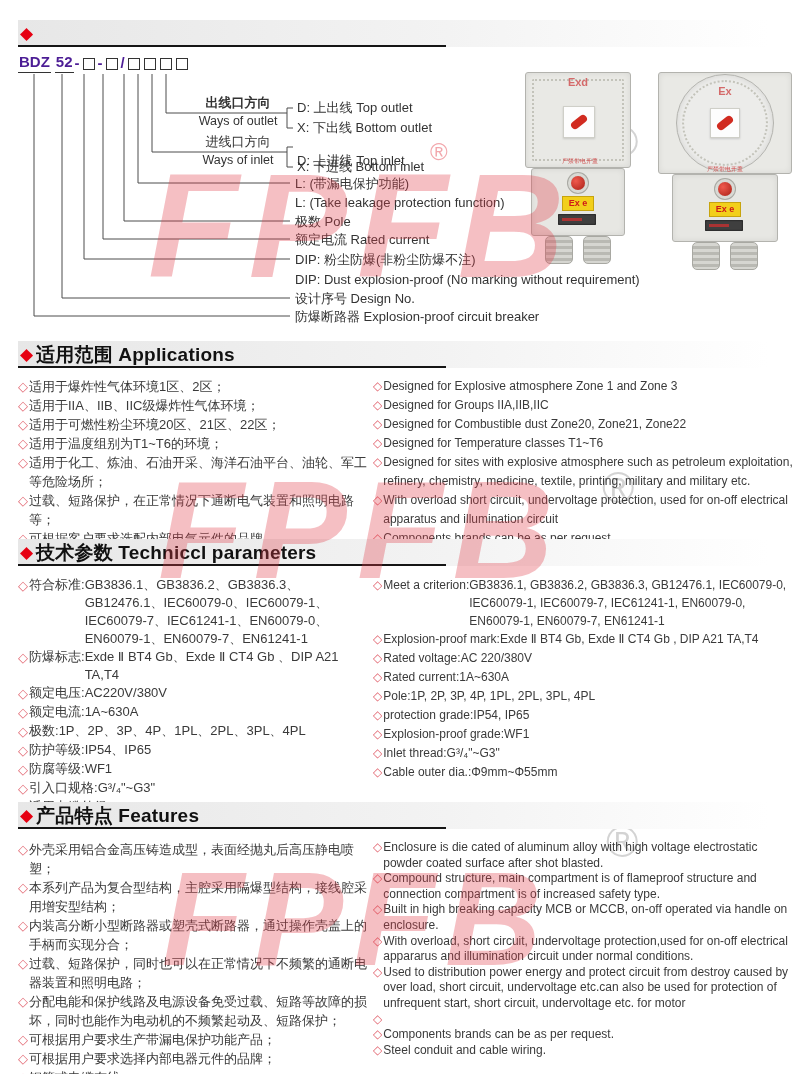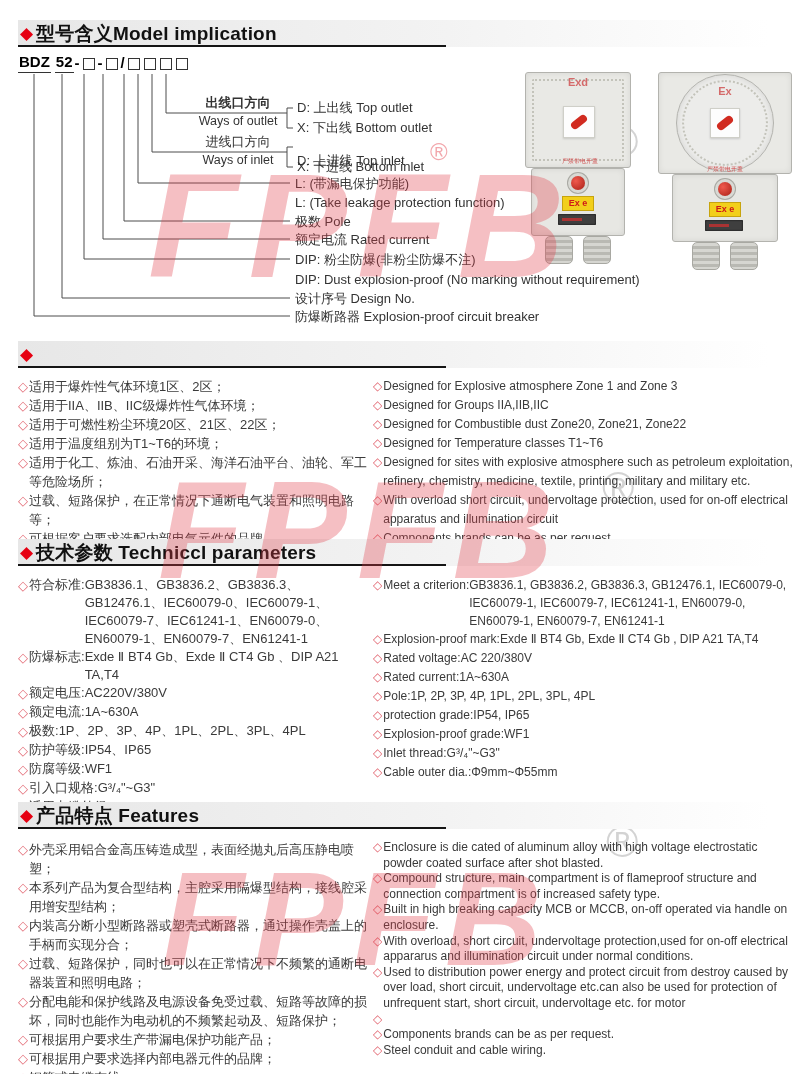--- a/index.html
+++ b/index.html
@@ -7,21 +7,21 @@
         font-family:"Liberation Sans","DejaVu Sans",sans-serif;color:#3a3a3a;}
   
   .hdr{position:absolute;left:18px;right:0;height:27px;
        background:linear-gradient(to right,#e7e7e7,#f3f3f3 55%,#ffffff 96%);
        display:flex;align-items:center;z-index:2;}
   .hdr-diamond{color:#e60012;font-size:17px;margin:0 3px 0 2px;line-height:1;}
   .hdr-title{font-size:19px;font-weight:bold;color:#111;letter-spacing:0.2px;}
   .hdr-line{position:absolute;left:18px;width:428px;height:2px;background:#151515;z-index:2;}
   
   .model-code{position:absolute;left:18px;top:53px;display:flex;align-items:flex-end;
-              font-size:15px;font-weight:bold;color:#000000;z-index:2;}
+              font-size:15px;font-weight:bold;color:#4c1d95;z-index:2;}
   .mc-u{border-bottom:1.5px solid #333;padding:0 1px 2px 1px;}
   .mc-sep{padding:0 1px 2px 1px;}
   .mc-box{width:10px;height:10px;border:1.5px solid #333;margin:0 2px 3px 2px;display:inline-block;}
   .mc-gap{width:4px;}
   
   .diagram-svg{position:absolute;left:0;top:0;width:800px;height:340px;z-index:1;}
   .dlabel{position:absolute;font-size:13px;color:#333;white-space:nowrap;z-index:2;line-height:15px;}
   .dlabel.center{text-align:center;width:96px;left:190px;}
   .dlabel.en{font-size:12.5px;}
   
@@ -77,21 +77,20 @@
   .plabel{white-space:nowrap;flex:0 0 auto;}
   .pvalue{flex:1 1 auto;}
 </style>
 </head>
 <body>
 
 <div class="page">
 
   <div class="hdr" style="top:20px;">
     <span class="hdr-diamond">◆</span>
-    <span class="hdr-title">型号含义Model implication</span>
   </div>
   <div class="hdr-line" style="top:45px;"></div>
 
   <div class="model-code">
     <span class="mc-u">BDZ</span>
     <span class="mc-gap"></span>
     <span class="mc-u">52</span>
     <span class="mc-sep">-</span>
     <span class="mc-box"></span>
     <span class="mc-sep">-</span>
@@ -168,20 +167,21 @@
       <span class="red-button" style="left:45px;top:7px;"></span>
       <span class="exe-label" style="left:36px;top:27px;">Ex e</span>
       <span class="nameplate" style="left:32px;top:45px;"></span>
     </div>
     <span class="gland" style="left:36px;top:174px;"></span>
     <span class="gland" style="left:74px;top:174px;"></span>
   </div>
 
   <div class="hdr" style="top:341px;">
     <span class="hdr-diamond">◆</span>
+    <span class="hdr-title">适用范围 Applications</span>
   </div>
   <div class="hdr-line" style="top:366px;"></div>
 
   <div class="col zh-col" style="left:18px;top:377px;width:356px;">
 
       <div class="li">
         <span class="b">◇</span>
         <span>适用于爆炸性气体环境1区、2区；</span>
       </div>
 

